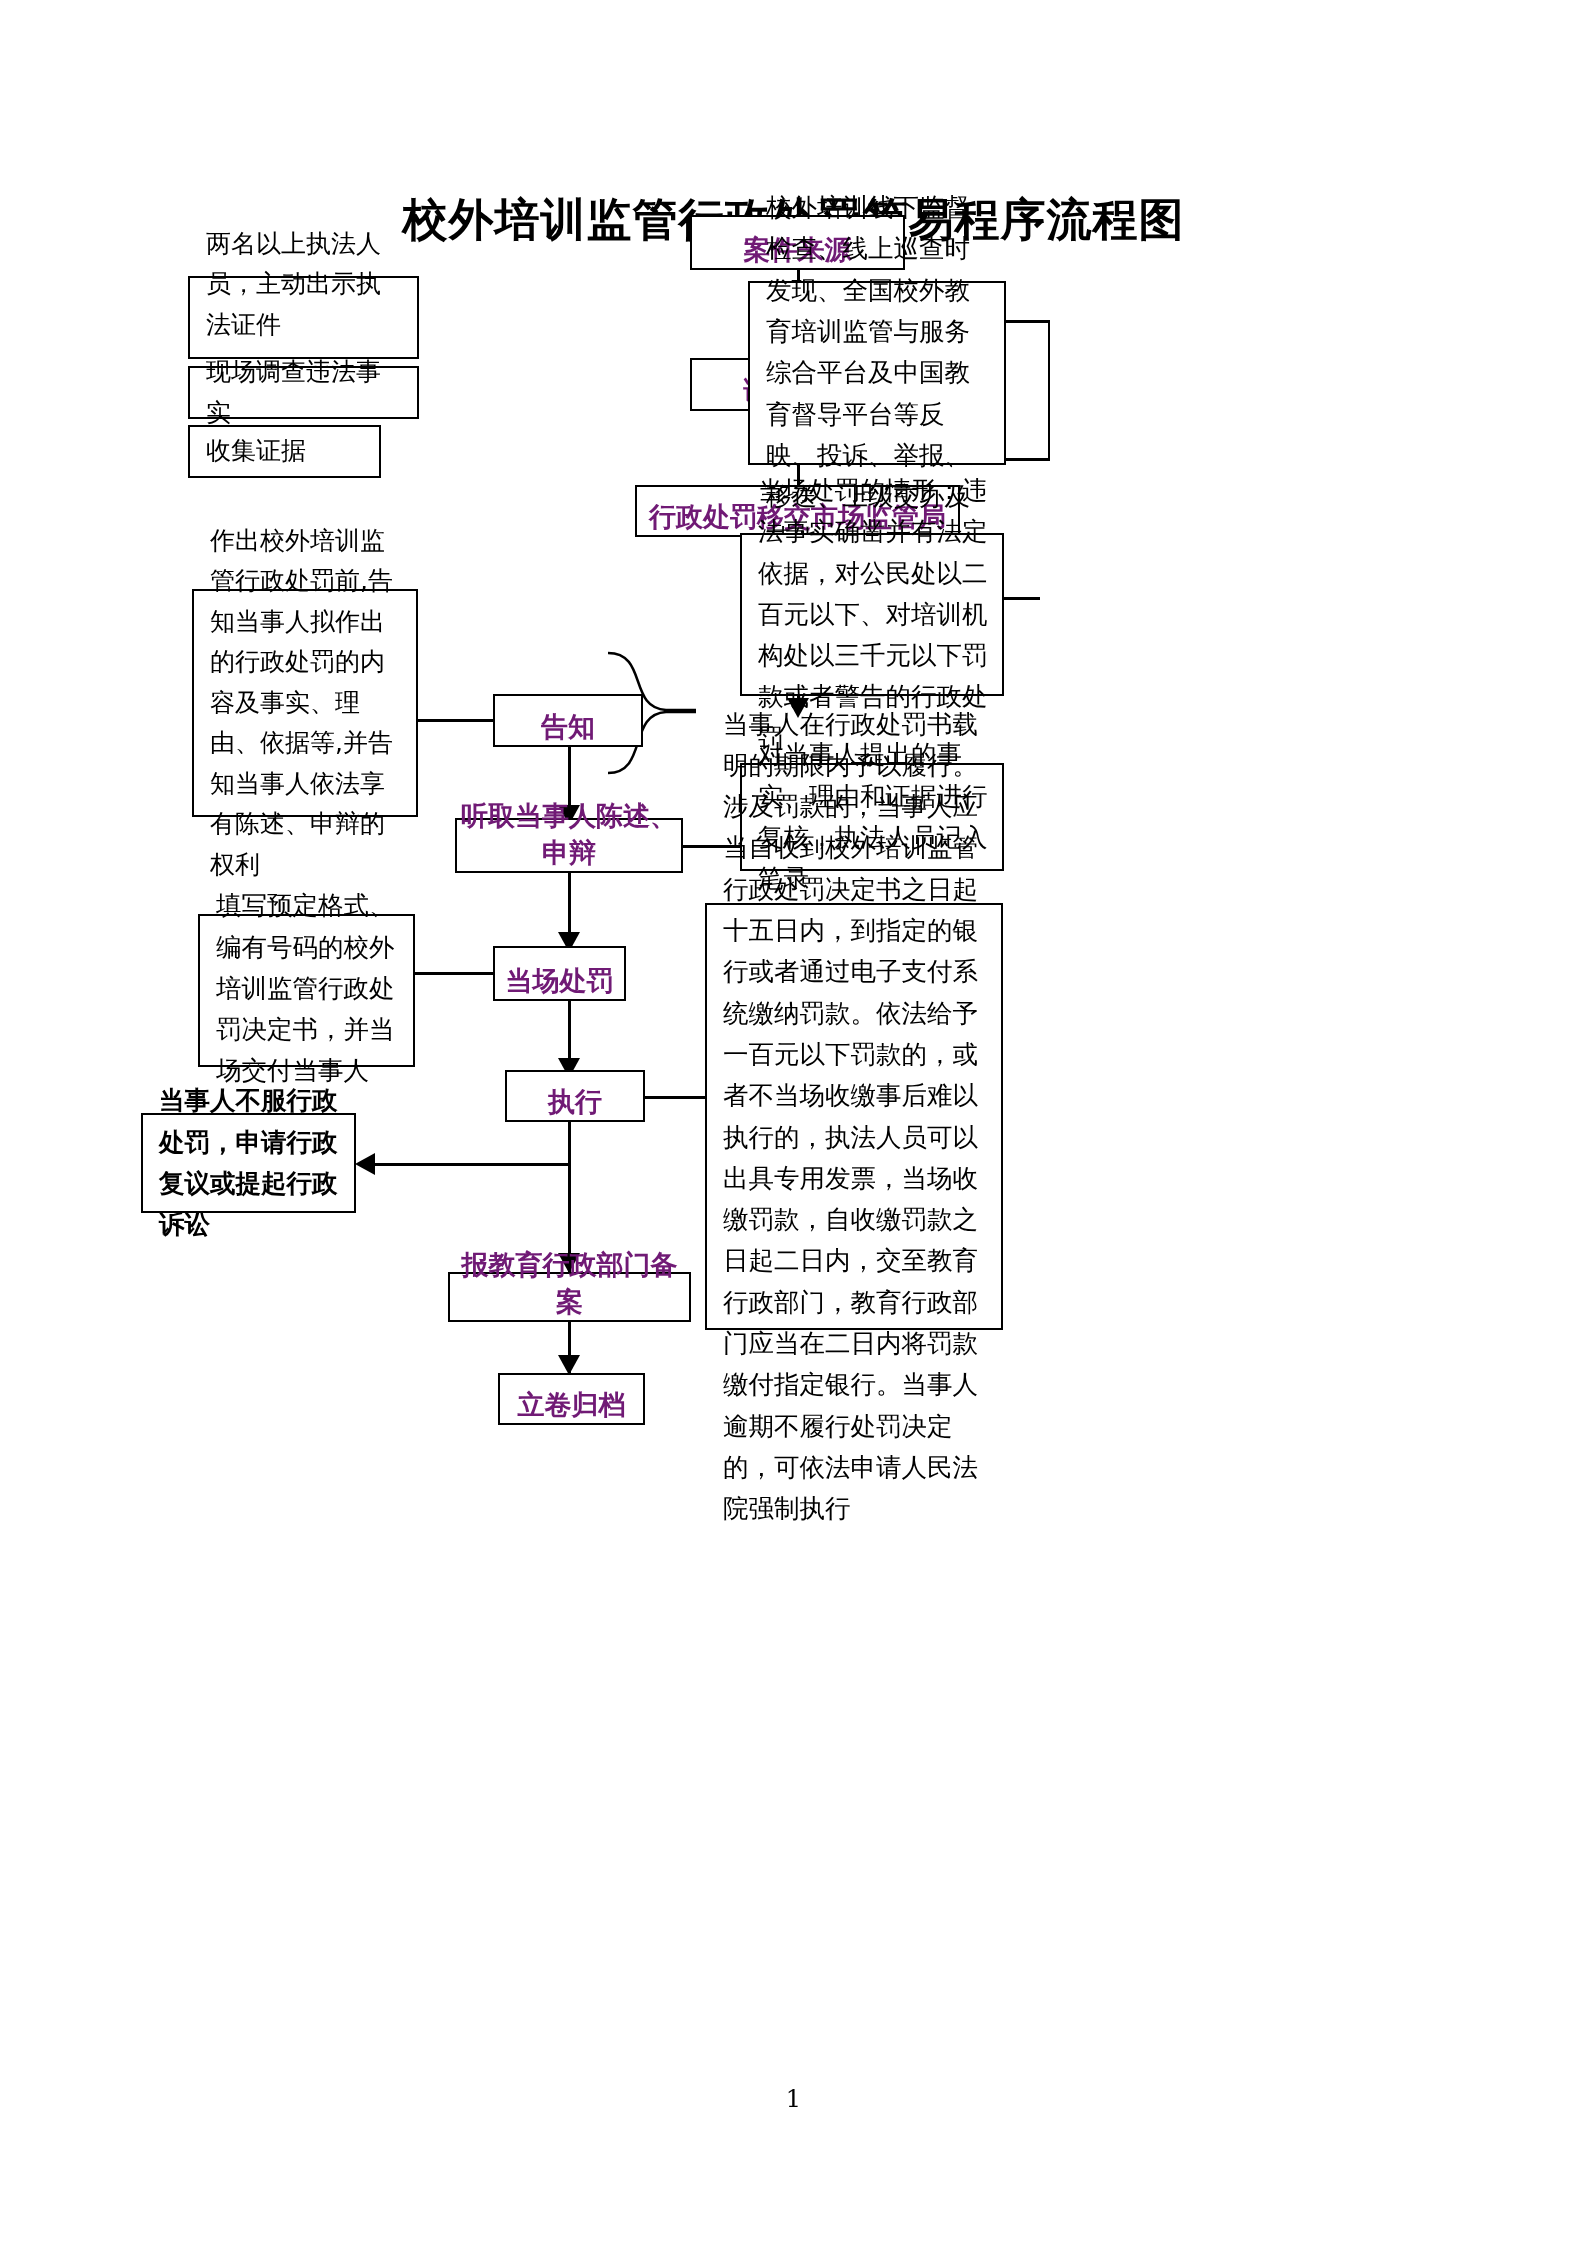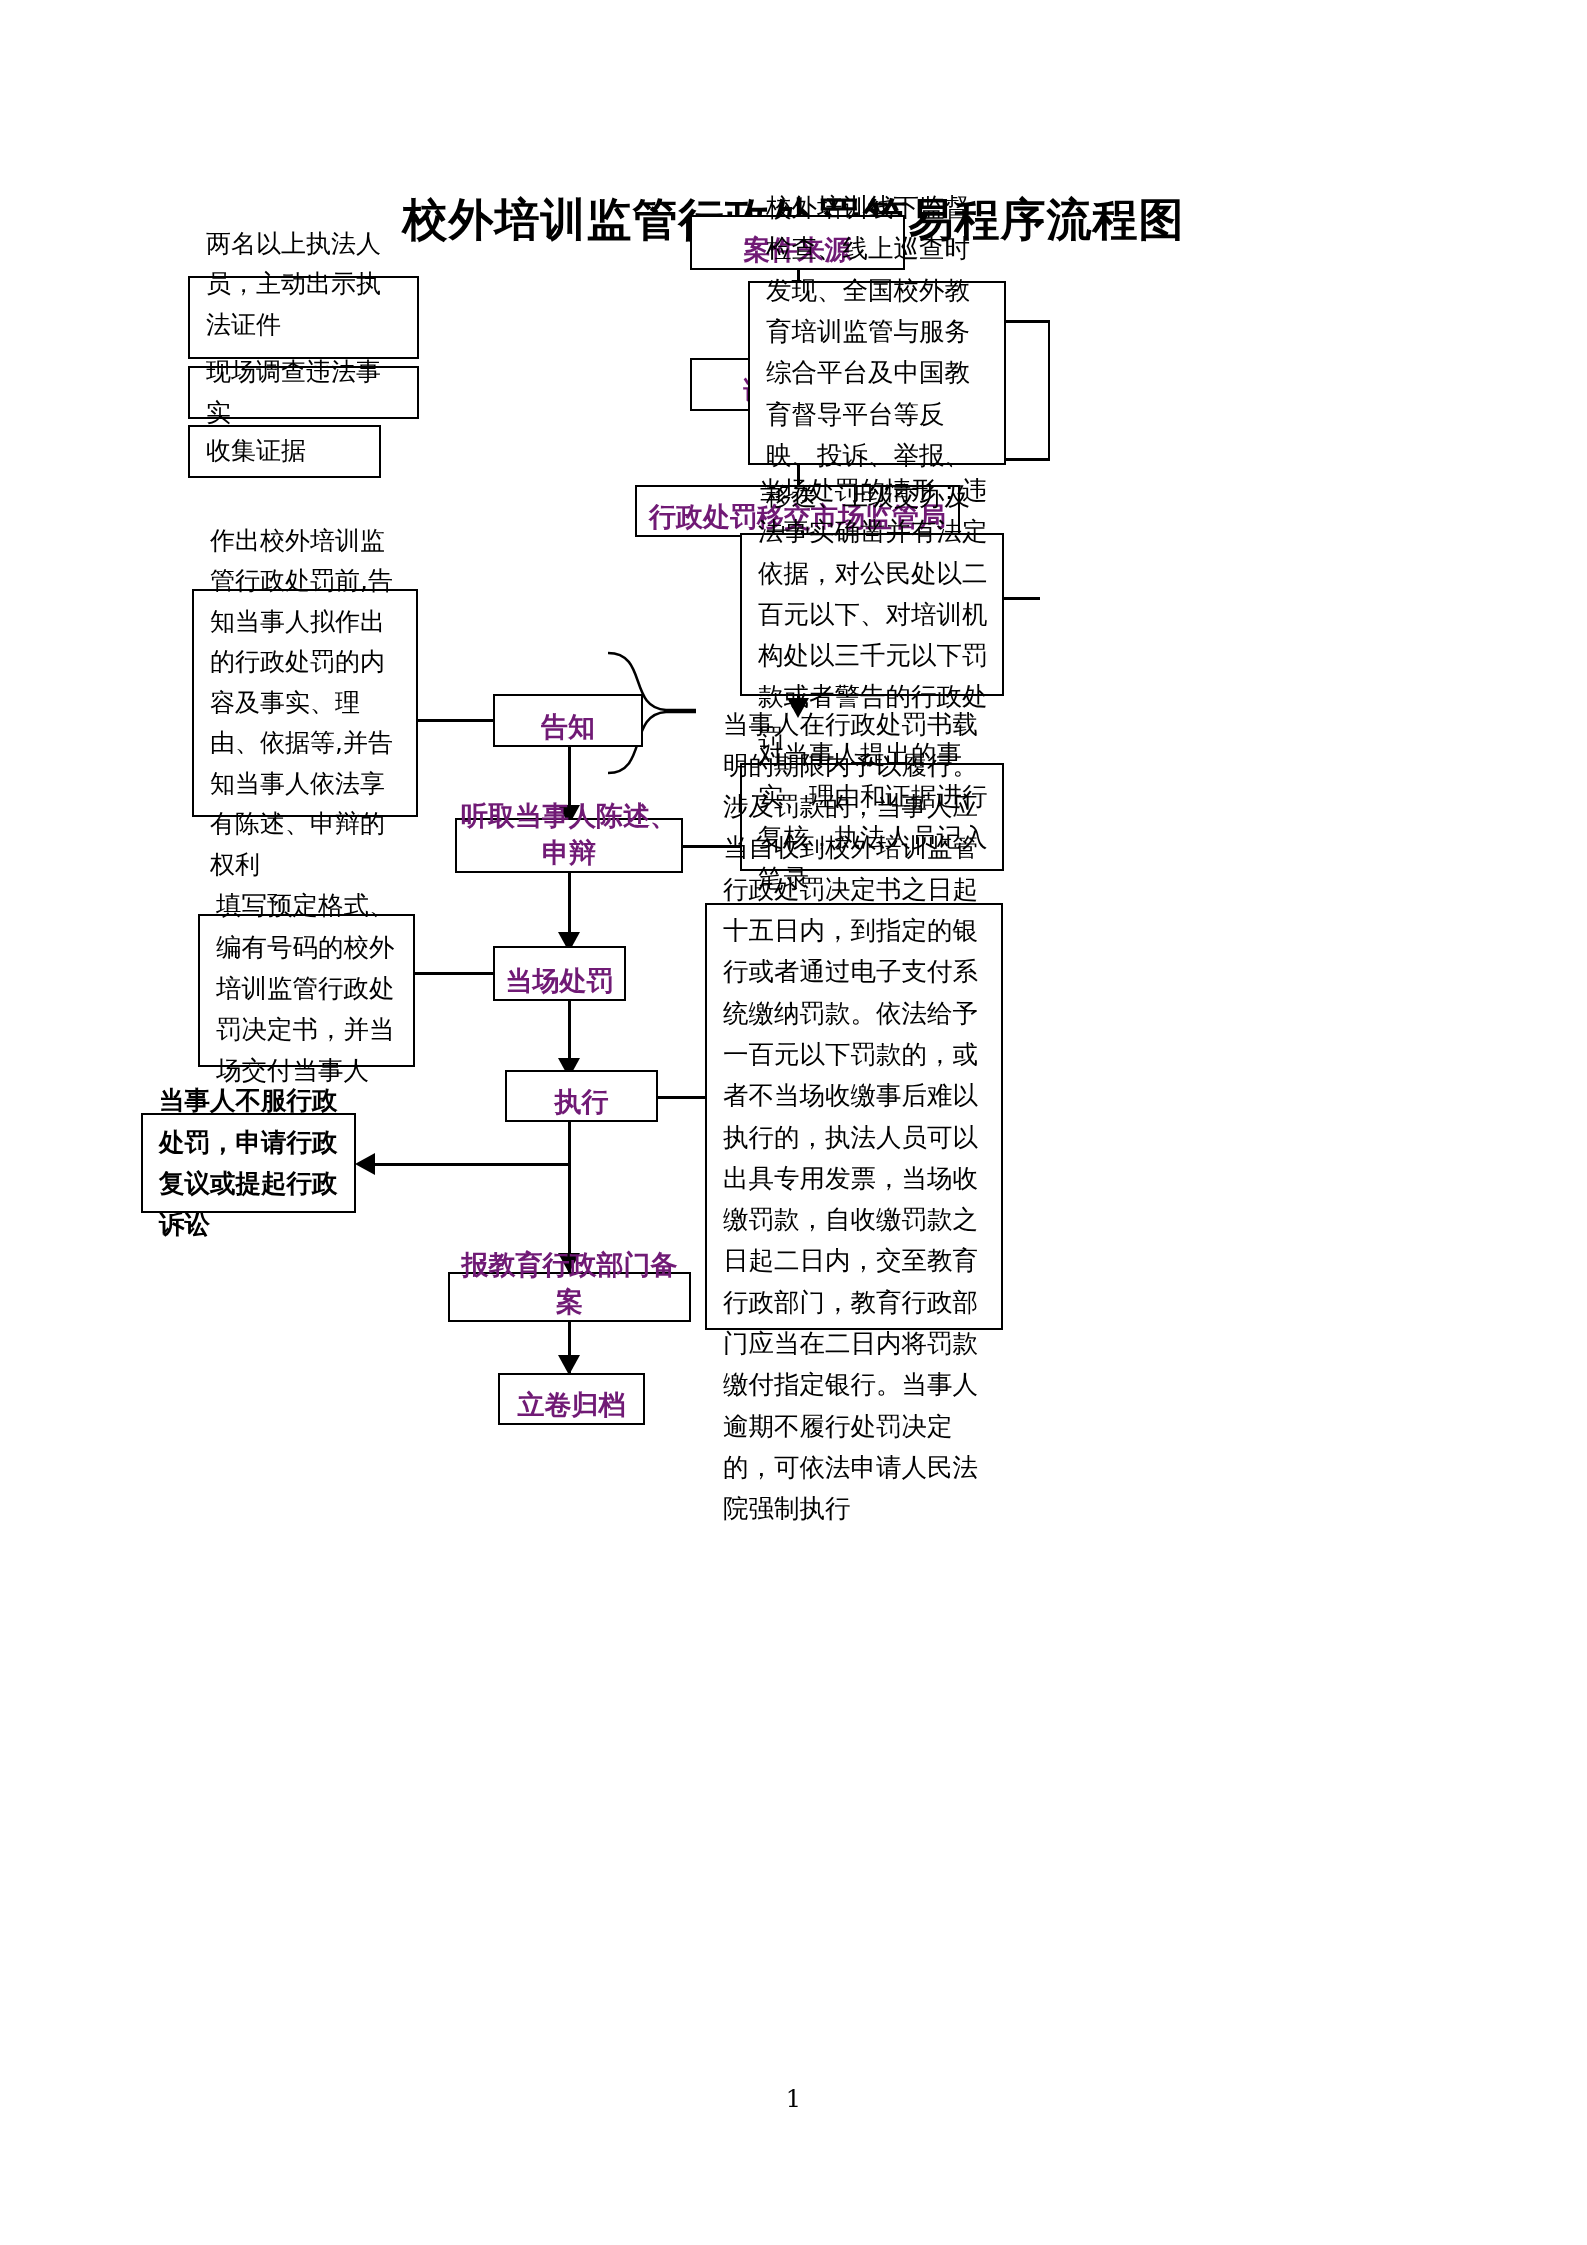--- a/index.html
+++ b/index.html
@@ -178,21 +178,21 @@
   </div>
 
   <div class="node" style="left:455px; top:818px; width:228px; height:55px;">
     <span>听取当事人陈述、申辩</span>
   </div>
 
   <div class="node" style="left:493px; top:946px; width:133px; height:55px;">
     <span>当场处罚</span>
   </div>
 
-  <div class="node" style="left:505px; top:1070px; width:153px; height:52px;">
+  <div class="node" style="left:505px; top:1070px; width:140px; height:52px;">
     <span>执行</span>
   </div>
 
   <div class="node" style="left:448px; top:1272px; width:243px; height:50px;">
     <span>报教育行政部门备案</span>
   </div>
 
   <div class="node" style="left:498px; top:1373px; width:147px; height:52px;">
     <span>立卷归档</span>
   </div>

